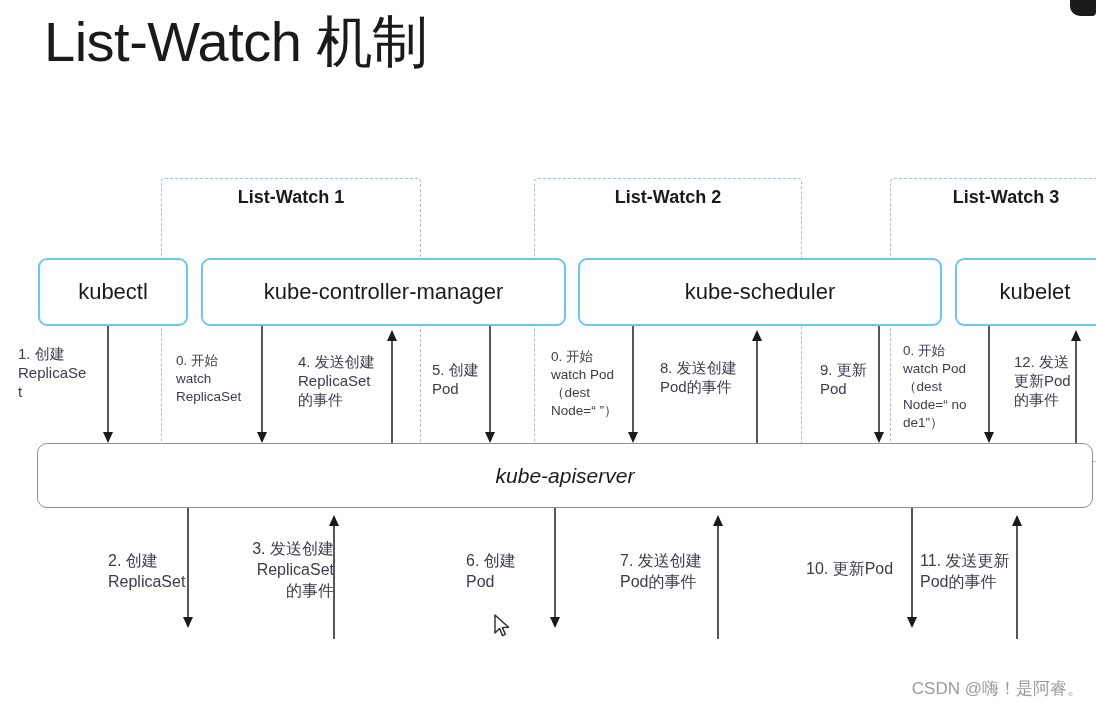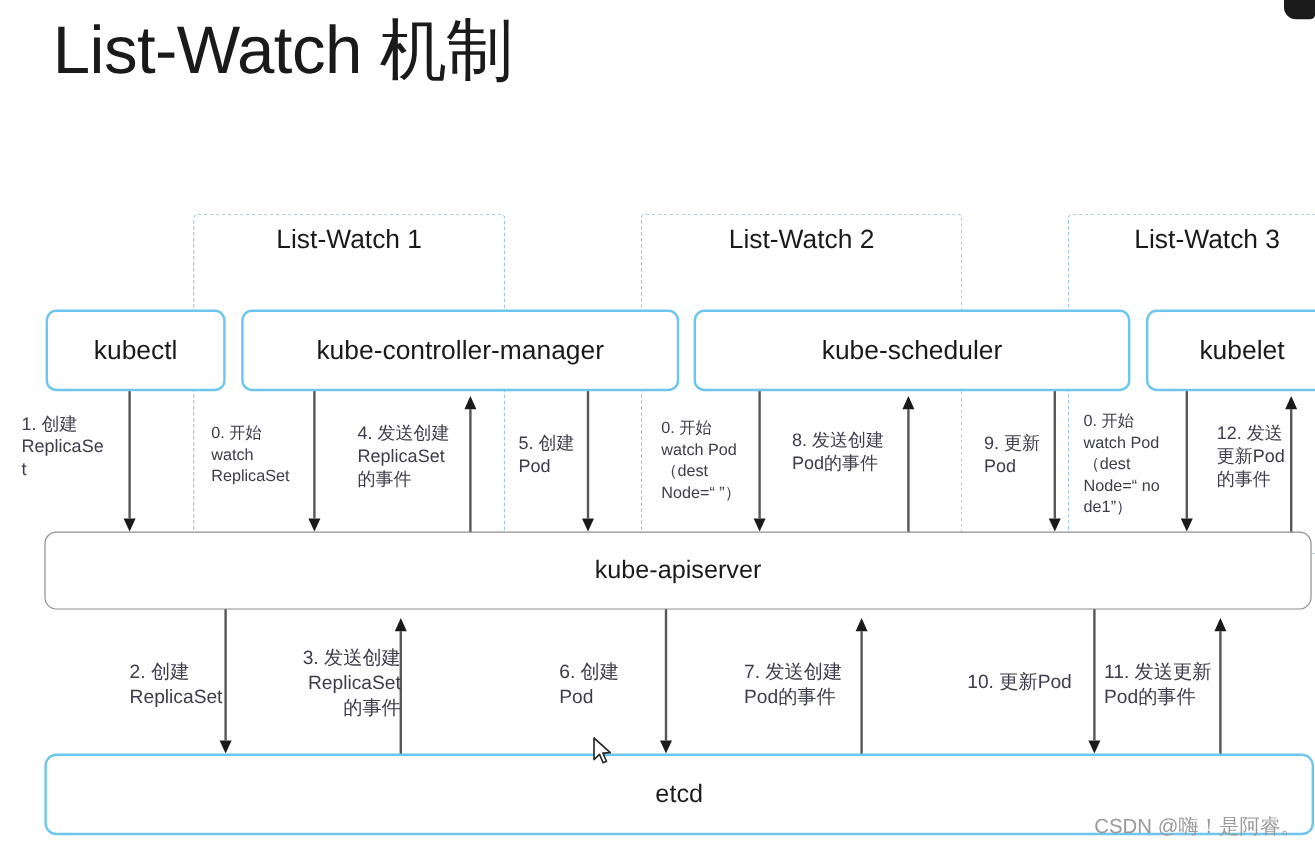--- a/index.html
+++ b/index.html
@@ -49,43 +49,44 @@
     border: 1.5px dashed #9cc3e8;
     border-radius: 4px;
     background: transparent;
   }
   .lw-label {
     position: absolute;
     top: 8px;
     left: 0;
     right: 0;
     text-align: center;
-    font-size: 22px;
+    font-size: 18px;
     color: #1a1a1a;
-    font-weight: 400;
+    font-weight: 700;
   }
 
   
   .comp-box {
     position: absolute;
     border: 2px solid #6ec6ee;
     border-radius: 9px;
     background: #ffffff;
     display: flex;
     align-items: center;
     justify-content: center;
     color: #1a1a1a;
     font-size: 22px;
     font-weight: 400;
     z-index: 5;
   }
   .comp-box.apiserver {
     border: 1.5px solid #8f8f8f;
     border-radius: 10px;
     font-size: 21px;
+    font-style: italic;
   }
   .comp-box.etcd {
     border: 2px solid #6ec6ee;
     border-radius: 10px;
     font-size: 21px;
   }
 
   
   .arrow {
     position: absolute;
@@ -179,23 +180,20 @@
     <span>kube-scheduler</span>
   </div>
   <div class="comp-box" style="left:955px; top:258px; width:156px; height:64px;">
     <span>kubelet</span>
   </div>
 
   <div class="comp-box apiserver" style="left:37px; top:443px; width:1054px; height:63px;">
     <span>kube-apiserver</span>
   </div>
 
-  <div class="comp-box etcd" style="left:37px; top:628px; width:1054px; height:64px;">
-    <span>etcd</span>
-  </div>
 
   <div class="arrow down" style="left:108px; top:322px;">
     <div class="shaft" style="height:110px;"></div>
     <div class="head" style="top:110px;"></div>
   </div>
   <div class="arrow down" style="left:262px; top:322px;">
     <div class="shaft" style="height:110px;"></div>
     <div class="head" style="top:110px;"></div>
   </div>
   <div class="arrow up" style="left:392px; top:330px;">

